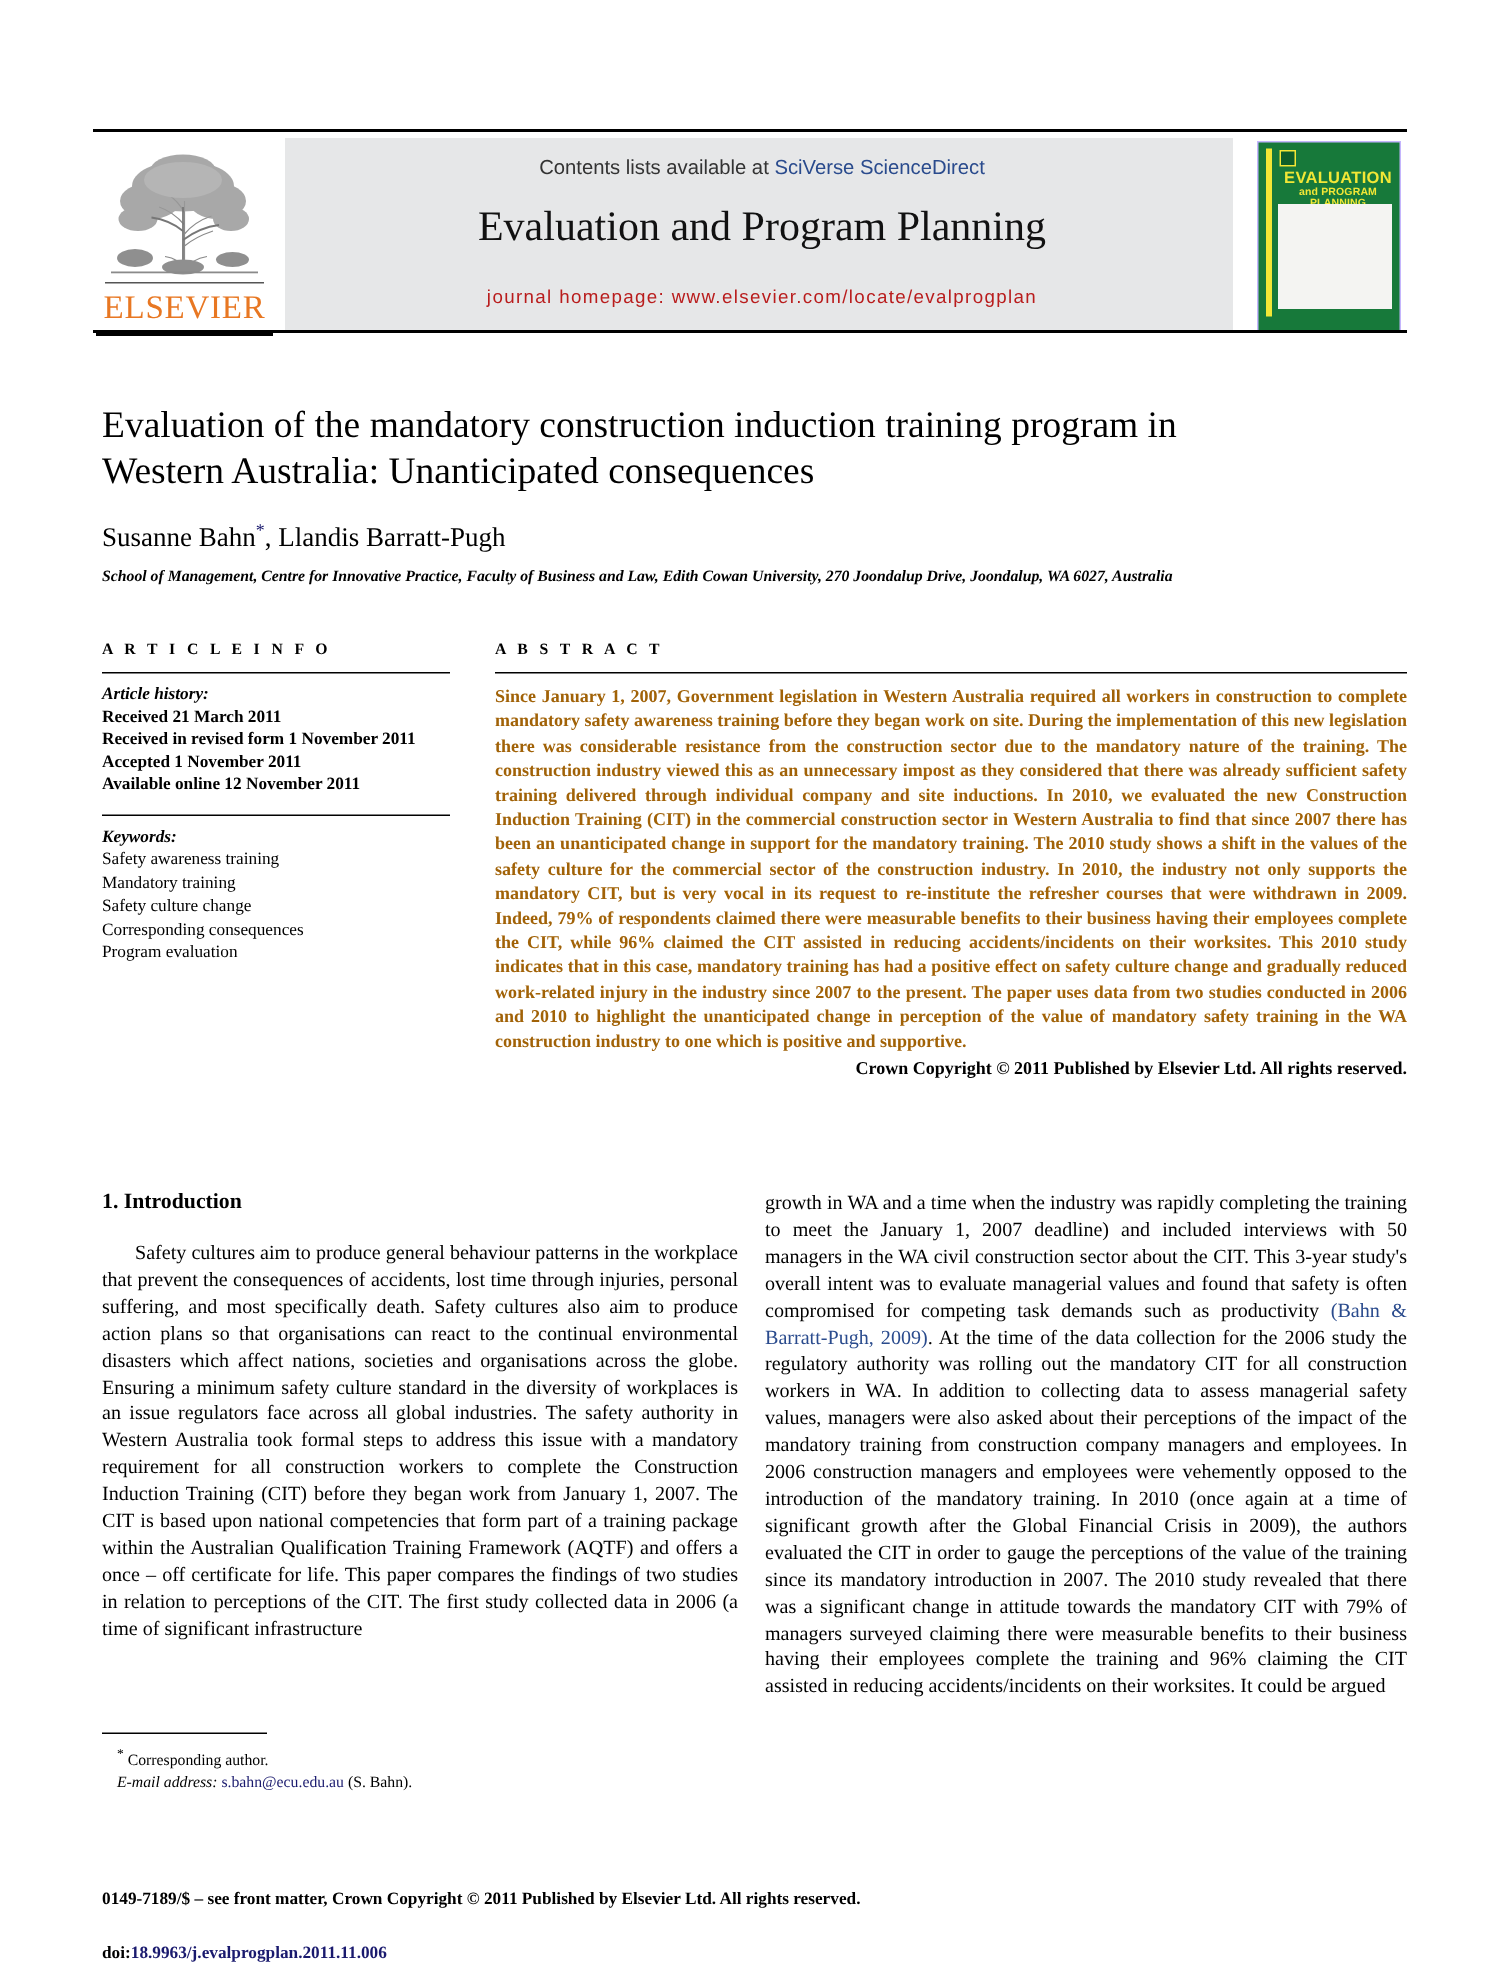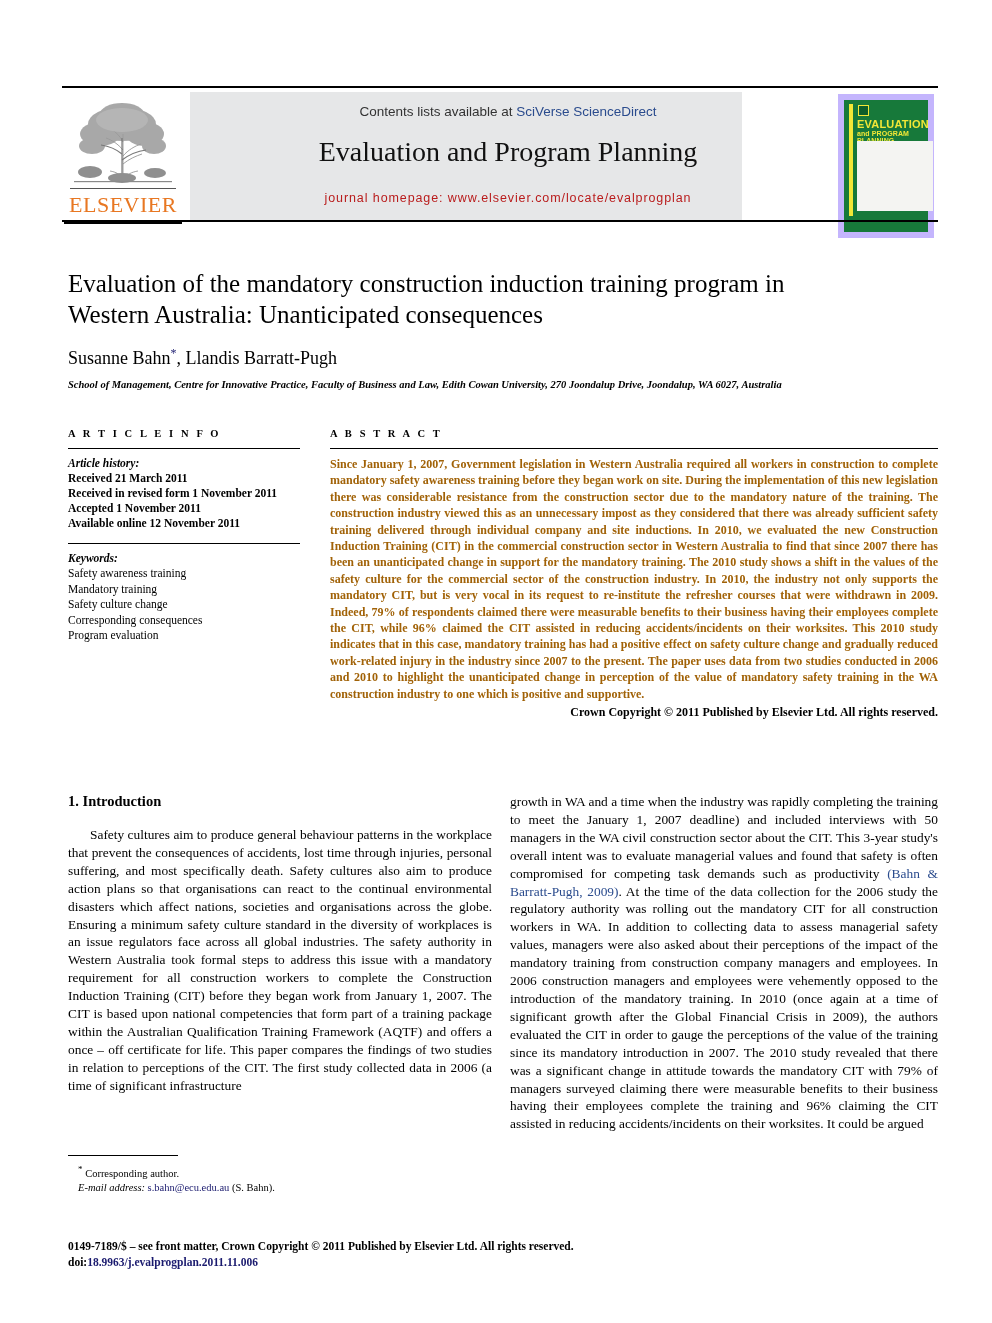--- a/index.html
+++ b/index.html
@@ -81,21 +81,21 @@
   .elsevier-rule-bottom {
     position: absolute;
     left: 0px; top: 130px;
     width: 118px; height: 2px;
     background: #000;
   }
 
   .banner {
     position: absolute;
     left: 128px; top: 6px;
-    width: 552px;
+    width: 632px;
     height: 128px;
     background: #e6e7e8;
   }
   .banner-contents {
     position: absolute;
     left: 0; top: 12px;
     width: 636px;
     text-align: center;
     font-family: "Liberation Sans", sans-serif;
     font-size: 13.5px;
@@ -128,24 +128,25 @@
     position: absolute;
     left: 772px; top: 6px;
     width: 104px;
     height: 128px;
     background: #ffffff;
   }
   .cover-inner {
     position: absolute;
     left: 4px; top: 2px;
     width: 96px;
-    height: 144px;
+    height: 127px;
     background: #17793a;
-    border: 6px solid #c4b5fd;
+    border: 1px solid #c4b5fd;
     box-sizing: border-box;
+    text-align: center;
   }
   .cover-stripe {
     position: absolute;
     left: 5px; top: 4px;
     width: 4px;
     height: 112px;
     background: #f2e736;
   }
   .cover-mini-logo {
     position: absolute;
@@ -339,20 +340,21 @@
     position: absolute;
     left: 68px; top: 1238px;
     width: 600px;
   }
   .footer-line {
     font-family: "Liberation Serif", serif;
     font-weight: bold;
     font-size: 11.5px;
     line-height: 16px;
     color: #000;
+    margin-top: 20px;
   }
   .footer-line .doi-link { color: #1a1a6e; }
 </style>
 </head>
 <body>
 
 <div class="page">
 
 
   <div class="masthead">

